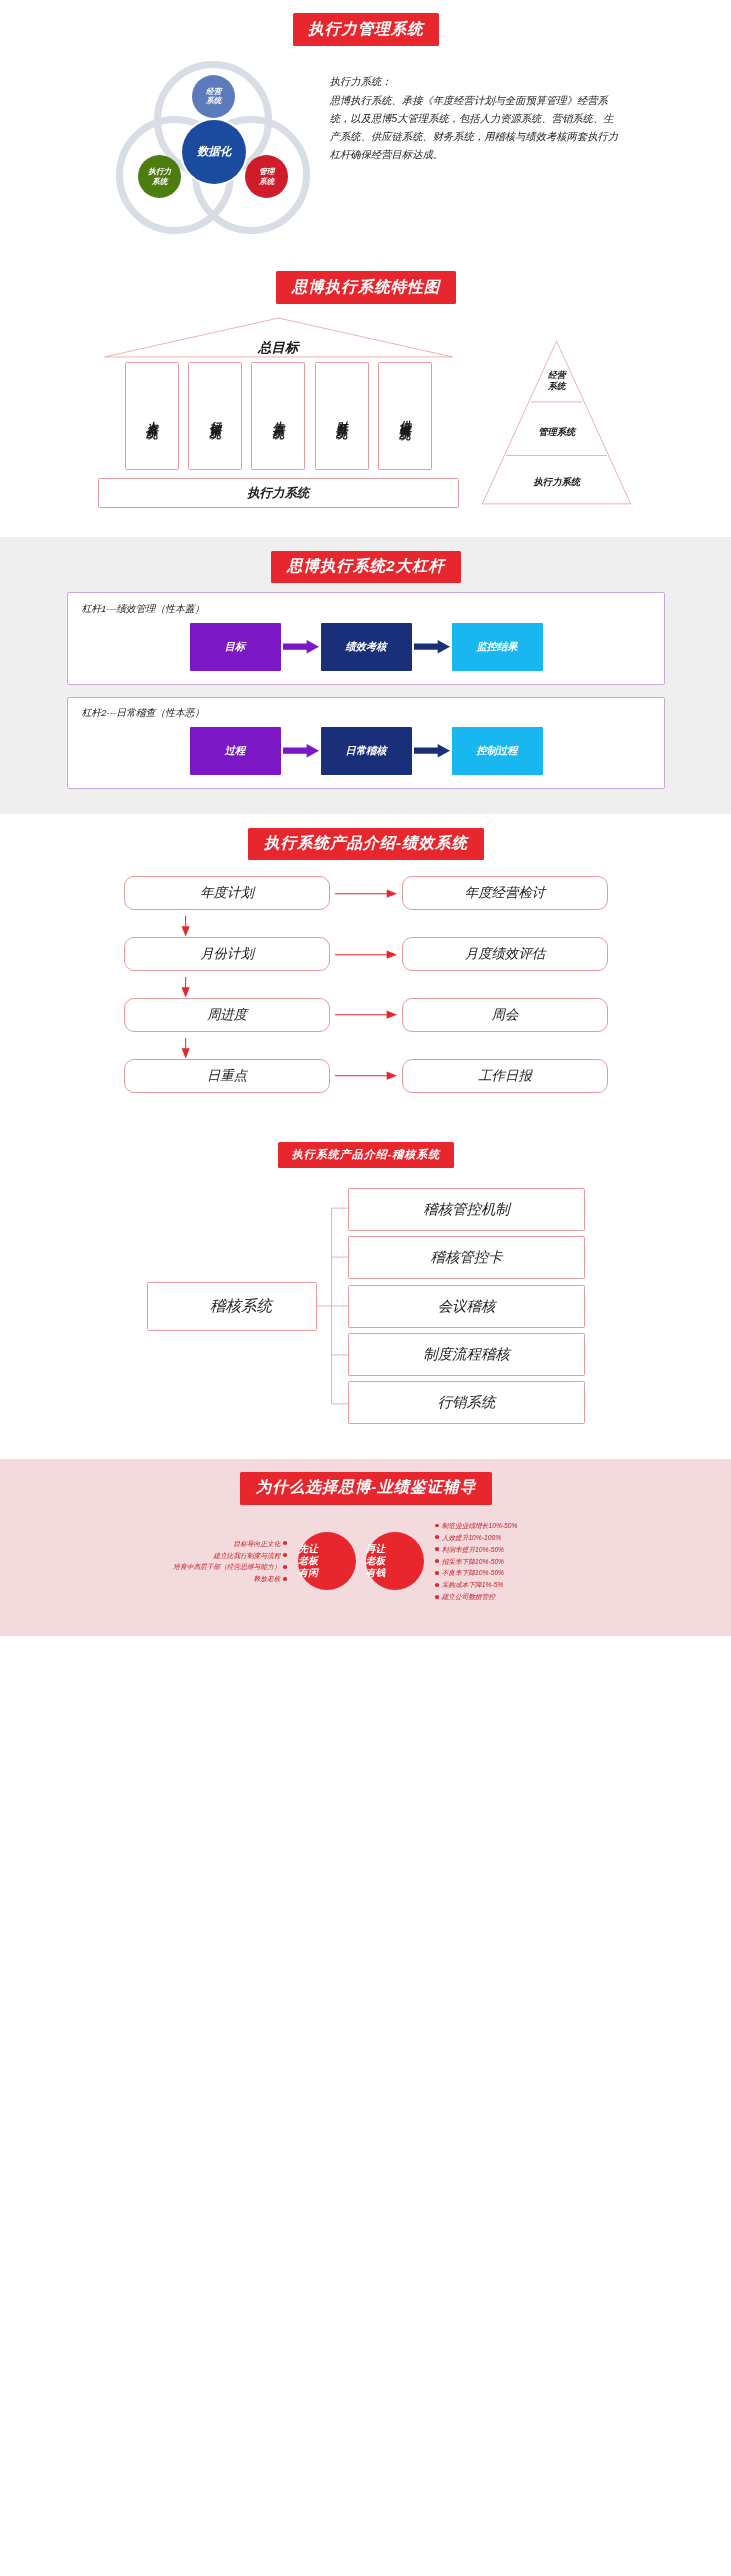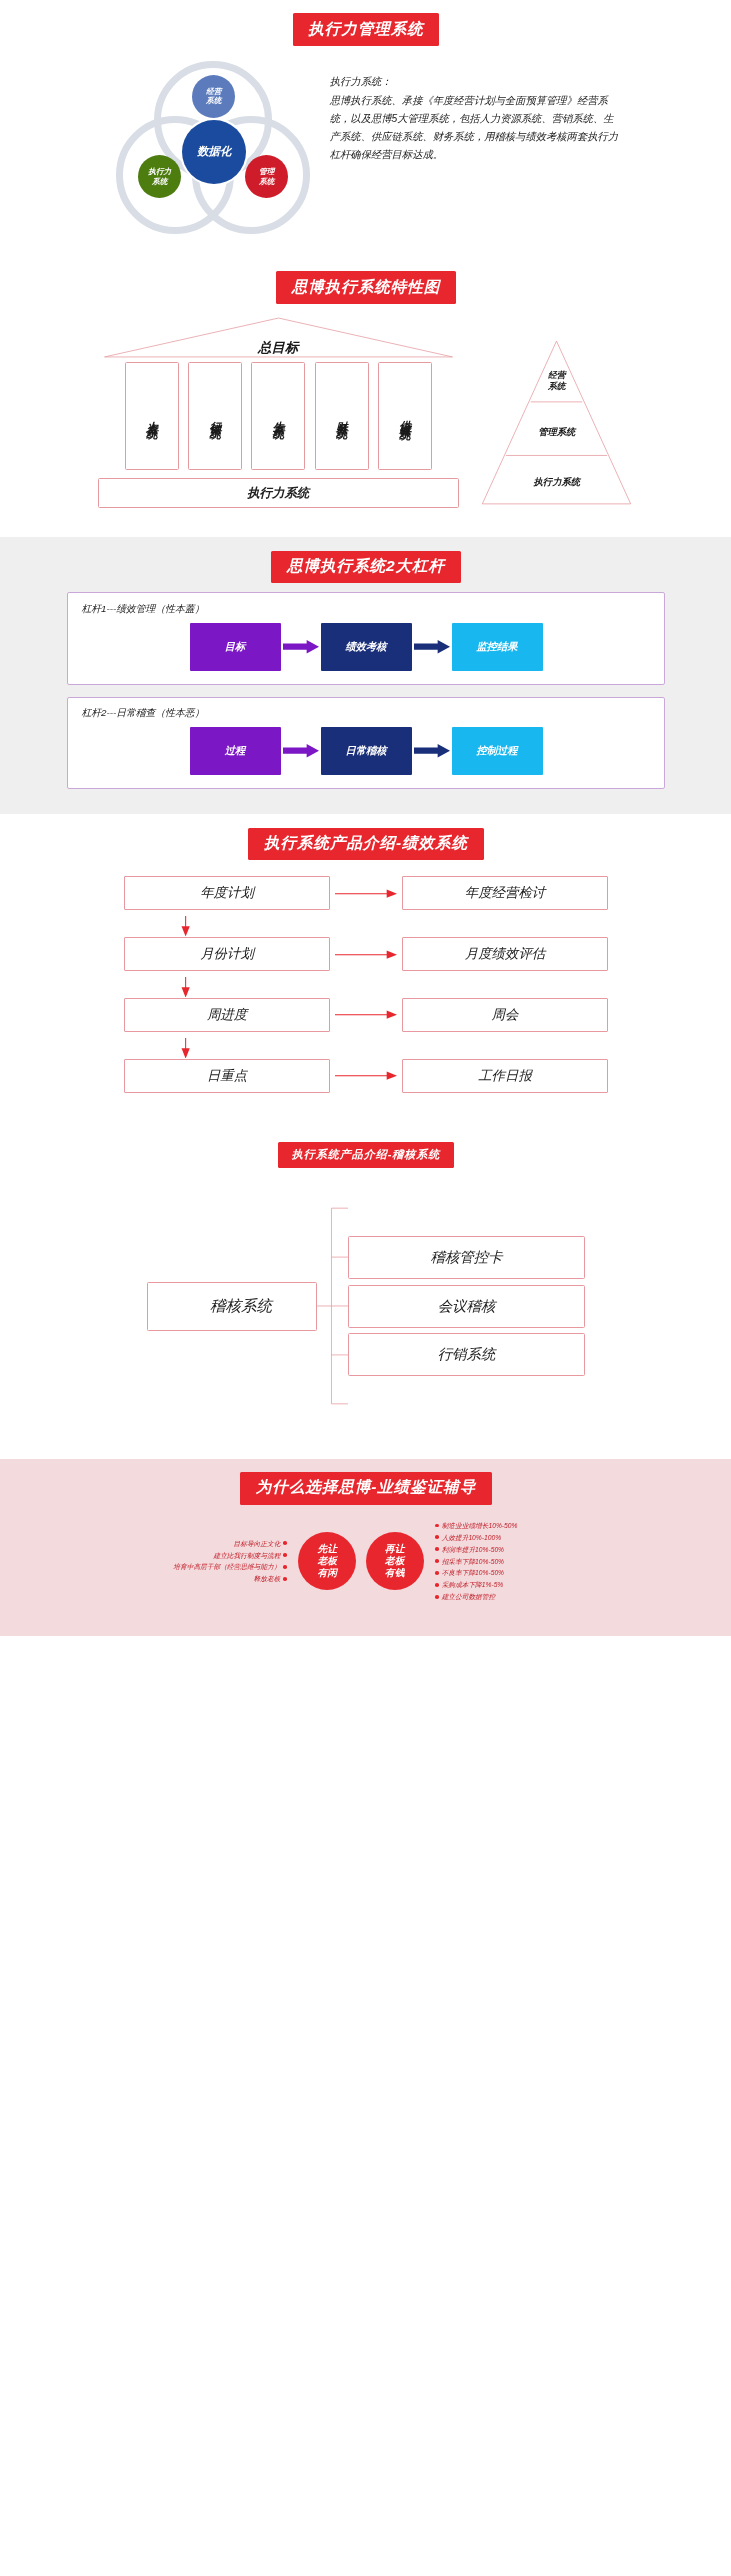--- a/index.html
+++ b/index.html
@@ -158,21 +158,21 @@
     display:flex; align-items:center; justify-content:center;
   }
   .arrow svg { display:block; }
 
   
   .grid2 { width: 567px; margin: 0 auto; padding: 7.2px 0 17.5px 0; }
   .grid2 .row { display:flex; align-items:center; justify-content:center; margin-bottom: 5.2px; }
   .cellbox {
     width: 206px; height: 34px;
     border:0.5px solid #e8999f;
-    border-radius:1px;
+    border-radius:10px;
     background:#fff;
     display:flex; align-items:center; justify-content:center;
     font-size: 13.4px; color:#1a1a1a;
     position:relative;
   }
   .harrow { width: 72px; display:flex; align-items:center; justify-content:center; }
   .varrowcol { width: 567px; display:flex; }
   .varrow { width: 206px; display:flex; align-items:center; justify-content:center; height: 21.6px; }
 
   
@@ -197,21 +197,21 @@
   .s7 { display:flex; justify-content:center; align-items:center; gap: 0; padding: 3.1px 20.6px 10.3px 20.6px; }
   .s7 .col { font-size: 6.7px; color:#c01c25; line-height:1.1; }
   .s7 .col .li { display:flex; align-items:center; gap:3.1px; margin: 4.6px 0; }
   .s7 .col.leftcol .li { justify-content:flex-end; }
   .s7 .dot { width:3.6px; height:3.6px; background:#e8262d; border-radius:50%; flex:0 0 3.6px; }
   .s7 .ovalwrap { display:flex; align-items:center; gap:9.3px; padding: 0 11.3px; }
   .oval {
     width: 58px; height: 58px;
     border-radius: 50%;
     background:#e8262d; color:#fff;
-    display:flex; align-items:center; justify-content:center;
+    display:flex; align-items:center; justify-content:flex-start;
     text-align:center; font-size:9.8px; font-weight:bold; line-height:1.25;
   }
   .s7 .leftcol { width: 155px; }
   .s7 .rightcol { width: 165px; }
 </style>
 </head>
 <body>
 
 <div class="page">
 
@@ -434,22 +434,24 @@
           <line x1="0" y1="235" x2="28" y2="235" stroke="#e8999f" stroke-width="1.5"></line>
           <line x1="28" y1="45" x2="28" y2="425" stroke="#e8999f" stroke-width="1.5"></line>
           <line x1="28" y1="45" x2="60" y2="45" stroke="#e8999f" stroke-width="1.5"></line>
           <line x1="28" y1="140" x2="60" y2="140" stroke="#e8999f" stroke-width="1.5"></line>
           <line x1="28" y1="235" x2="60" y2="235" stroke="#e8999f" stroke-width="1.5"></line>
           <line x1="28" y1="330" x2="60" y2="330" stroke="#e8999f" stroke-width="1.5"></line>
           <line x1="28" y1="425" x2="60" y2="425" stroke="#e8999f" stroke-width="1.5"></line>
         </svg>
       </div>
       <div class="right">
+        <div class="item">稽核管控机制</div>
         <div class="item">稽核管控卡</div>
         <div class="item">会议稽核</div>
+        <div class="item">制度流程稽核</div>
         <div class="item">行销系统</div>
       </div>
     </div>
   </div>
 
   <div class="sec redbg">
     <div class="banner">
       <span class="pill">为什么选择思博-业绩鉴证辅导</span>
     </div>
     <div class="s7">

